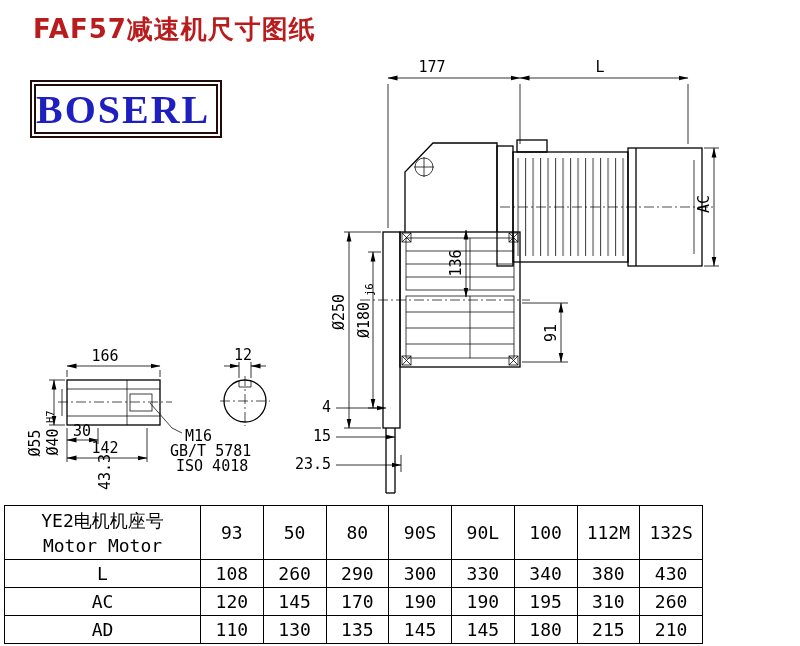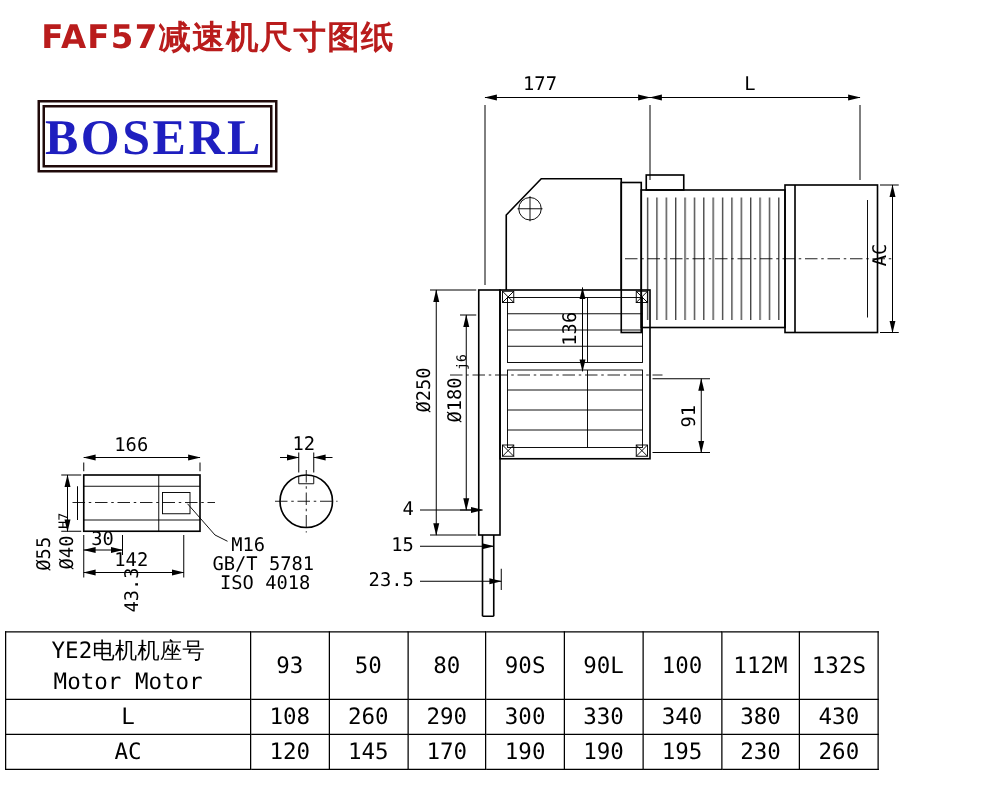--- a/index.html
+++ b/index.html
@@ -243,19 +243,30 @@
         <td>430</td>
       </tr>
       <tr class="row">
         <td>AC</td>
         <td>120</td>
         <td>145</td>
         <td>170</td>
         <td>190</td>
         <td>190</td>
         <td>195</td>
-        <td>230</td>
+        <td>310</td>
         <td>260</td>
+      </tr>
+      <tr class="row">
+        <td>AD</td>
+        <td>110</td>
+        <td>130</td>
+        <td>135</td>
+        <td>145</td>
+        <td>145</td>
+        <td>180</td>
+        <td>215</td>
+        <td>210</td>
       </tr>
     </tbody>
   </table>
 
 </div>
 
 </body></html>

